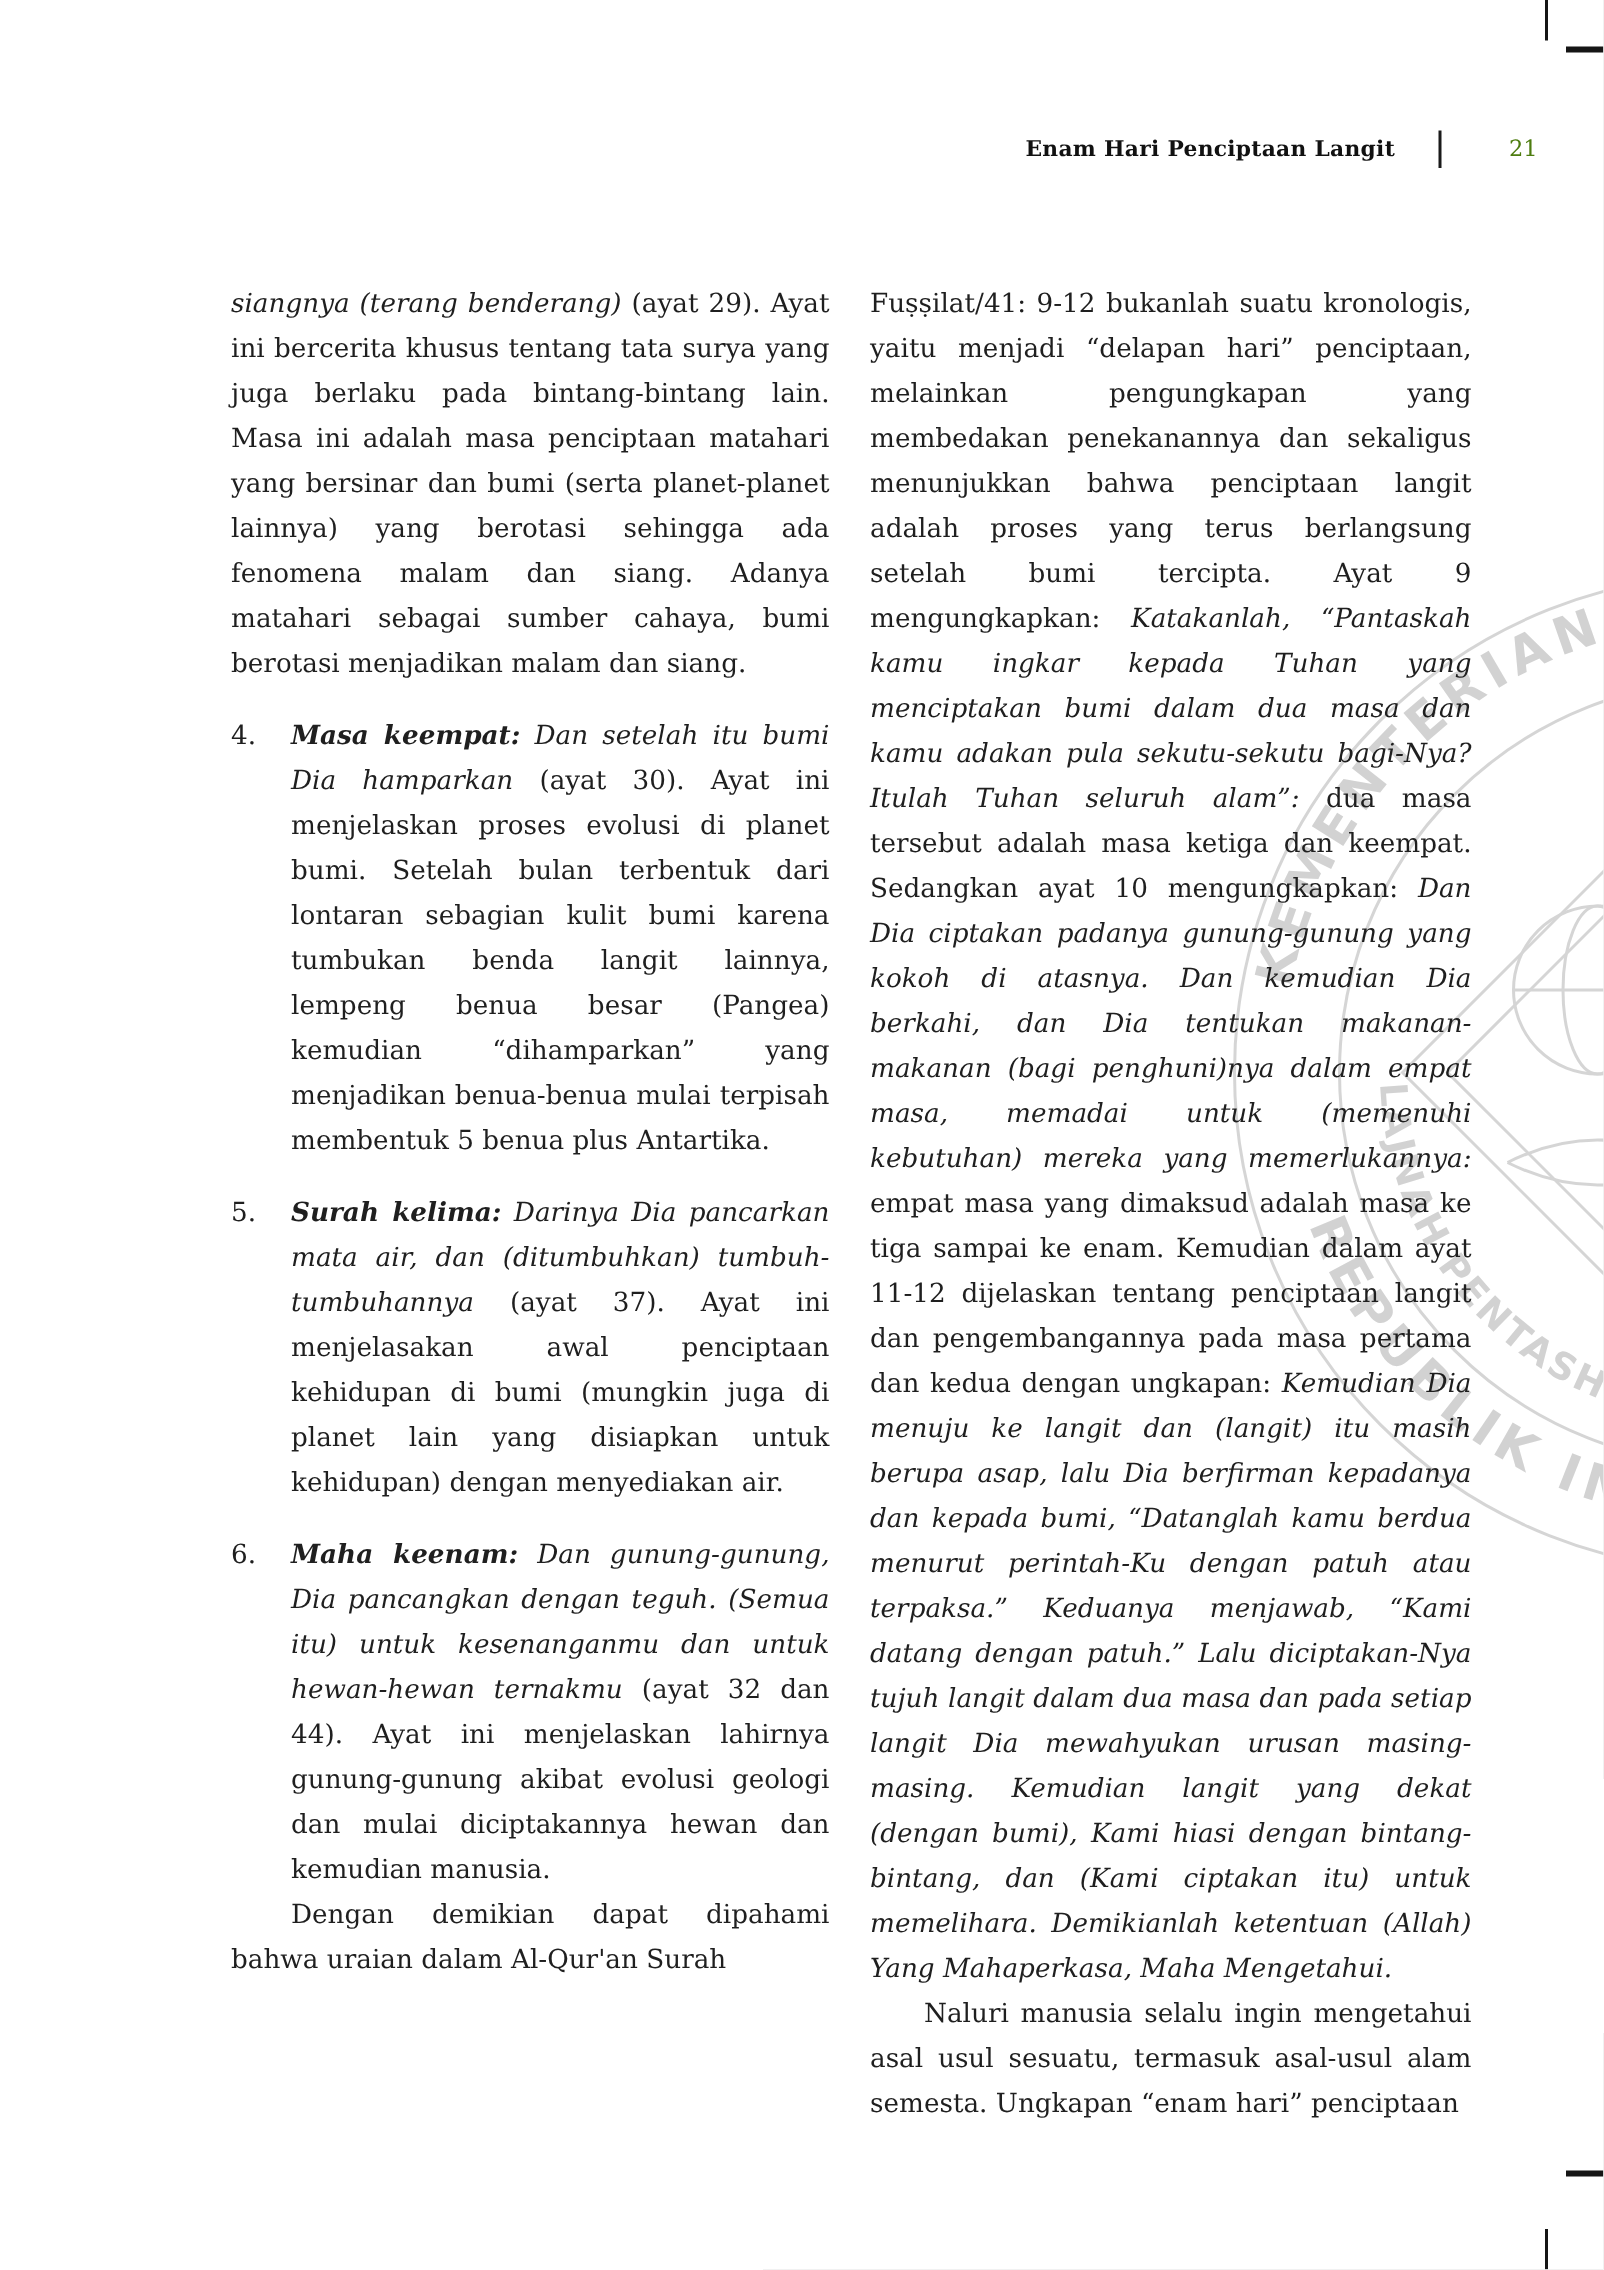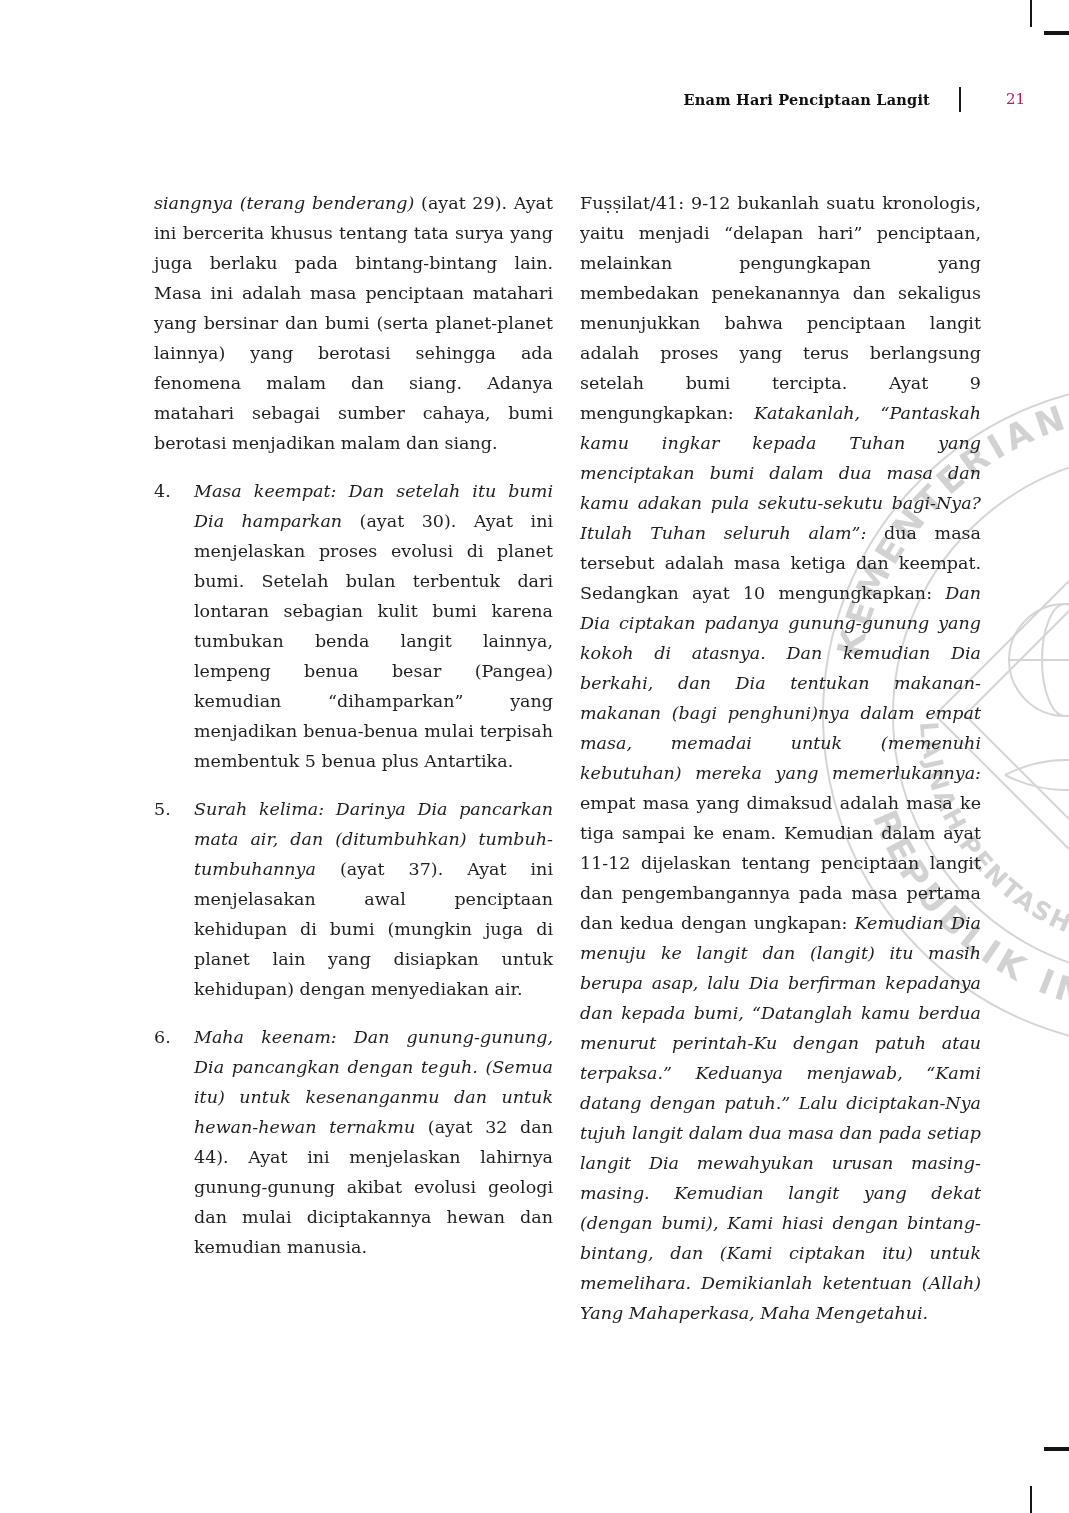--- a/index.html
+++ b/index.html
@@ -35,21 +35,21 @@
   }
   .header-divider {
     width: 2px;
     height: 25px;
     background: #1a1a1a;
     margin-left: 17px;
     margin-right: 33px;
   }
   .page-number {
     font-size: 15px;
-    color: #be185d;
+    color: #4d7c0f;
     min-width: 22px;
   }
   
   .col {
     position: absolute;
     top: 188px;
     font-size: 17.5px;
     line-height: 30px;
     text-align: justify;
     margin-left: 16px;
@@ -57,21 +57,21 @@
   .col-left  { left: 138px; width: 399px; }
   .col-right { left: 564px; width: 401px; }
   .col p { margin: 0; }
   .hang { margin-left: 40px; }
   .list-item { display: flex; margin-top: 18px; }
   .list-num { width: 40px; flex: 0 0 40px; }
   .list-body { flex: 1 1 auto; text-align: justify; }
   .closing { margin-top: 18px; text-indent: 40px; }
   .indent-first { text-indent: 36px; }
   .s-i  { font-style: italic; }
-  .s-bi { font-style: italic; font-weight: normal; }
+  .s-bi { font-style: italic; font-weight: bold; }
   
   .watermark {
     position: absolute;
     left: 0; top: 0;
     pointer-events: none;
   }
   
   .crop { position: absolute; background: #151515; }
 </style>
 </head>
@@ -125,24 +125,26 @@
     <div class="list-item">
       <span class="list-num">5.</span>
       <p class="list-body"><span class="s-bi">Surah kelima:</span><span class="s-i"> Darinya Dia pancarkan mata air, dan (ditumbuhkan) tumbuh-tumbuhannya</span><span> (ayat 37). Ayat ini menjelasakan awal penciptaan kehidupan di bumi (mungkin juga di planet lain yang disiapkan untuk kehidupan) dengan menyediakan air.</span></p>
     </div>
 
     <div class="list-item">
       <span class="list-num">6.</span>
       <p class="list-body"><span class="s-bi">Maha keenam:</span><span class="s-i"> Dan gunung-gunung, Dia pancangkan dengan teguh. (Semua itu) untuk kesenanganmu dan untuk hewan-hewan ternakmu</span><span> (ayat 32 dan 44). Ayat ini menjelaskan lahirnya gunung-gunung akibat evolusi geologi dan mulai diciptakannya hewan dan kemudian manusia.</span></p>
     </div>
 
+    <p class="closing"><span>Dengan demikian dapat dipahami bahwa uraian dalam Al-Qur'an Surah</span></p>
   </div>
 
   <div class="col col-right">
     <p><span>Fuṣṣilat/41: 9-12 bukanlah suatu kronologis, yaitu menjadi “delapan hari” penciptaan, melainkan pengungkapan yang membedakan penekanannya dan sekaligus menunjukkan bahwa penciptaan langit adalah proses yang terus berlangsung setelah bumi tercipta. Ayat 9 mengungkapkan: </span><span class="s-i">Katakanlah, “Pantaskah kamu ingkar kepada Tuhan yang menciptakan bumi dalam dua masa dan kamu adakan pula sekutu-sekutu bagi-Nya? Itulah Tuhan seluruh alam”:</span><span> dua masa tersebut adalah masa ketiga dan keempat. Sedangkan ayat 10 mengungkapkan: </span><span class="s-i">Dan Dia ciptakan padanya gunung-gunung yang kokoh di atasnya. Dan kemudian Dia berkahi, dan Dia tentukan makanan-makanan (bagi penghuni)nya dalam empat masa, memadai untuk (memenuhi kebutuhan) mereka yang memerlukannya:</span><span> empat masa yang dimaksud adalah masa ke tiga sampai ke enam. Kemudian dalam ayat 11-12 dijelaskan tentang penciptaan langit dan pengembangannya pada masa pertama dan kedua dengan ungkapan: </span><span class="s-i">Kemudian Dia menuju ke langit dan (langit) itu masih berupa asap, lalu Dia berfirman kepadanya dan kepada bumi, “Datanglah kamu berdua menurut perintah-Ku dengan patuh atau terpaksa.” Keduanya menjawab, “Kami datang dengan patuh.” Lalu diciptakan-Nya tujuh langit dalam dua masa dan pada setiap langit Dia mewahyukan urusan masing-masing. Kemudian langit yang dekat (dengan bumi), Kami hiasi dengan bintang-bintang, dan (Kami ciptakan itu) untuk memelihara. Demikianlah ketentuan (Allah) Yang Mahaperkasa, Maha Mengetahui.</span></p>
+    <p class="indent-first"><span>Naluri manusia selalu ingin mengetahui asal usul sesuatu, termasuk asal-usul alam semesta. Ungkapan “enam hari” penciptaan</span></p>
   </div>
 
   <div class="crop" style="left:1030px; top:0; width:2px; height:27px;"></div>
   <div class="crop" style="left:1044px; top:31px; width:25px; height:4px;"></div>
   <div class="crop" style="left:1044px; top:1447px; width:25px; height:4px;"></div>
   <div class="crop" style="left:1030px; top:1486px; width:2px; height:27px;"></div>
 
 </div>
 
 </body></html>

